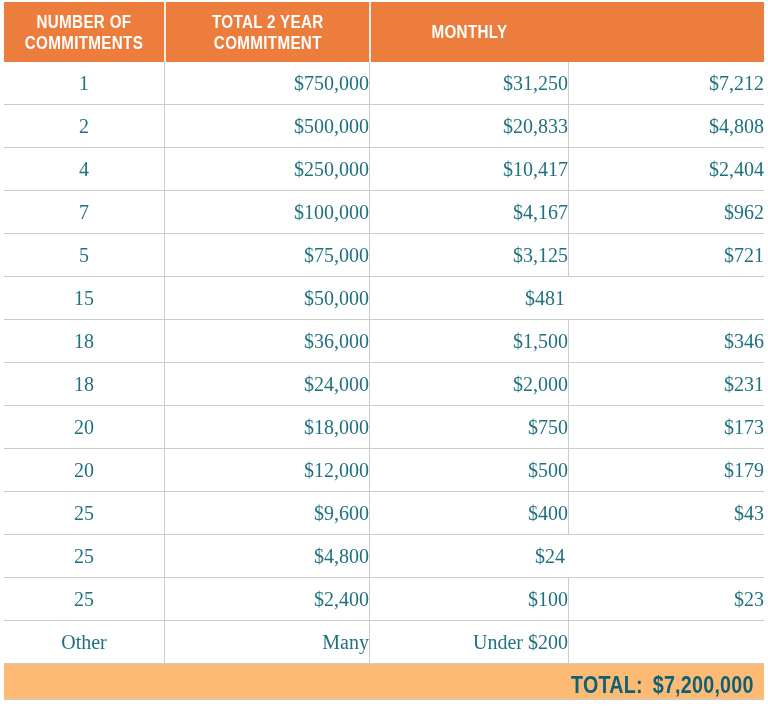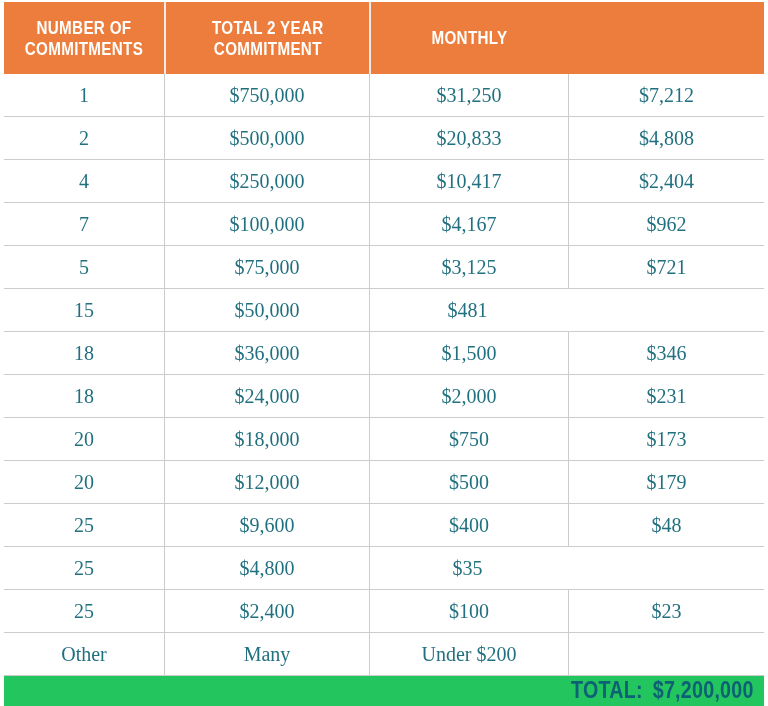--- a/index.html
+++ b/index.html
@@ -9,41 +9,41 @@
     --total-text:#0E6175;
     --grid-line:#CCCCCC;
     --header-divider:#F0EDE9;
   }
   html,body{margin:0;padding:0;}
   body{
     width:768px;height:706px;background:#FFFFFF;position:relative;
     font-family:"Liberation Serif", serif;overflow:hidden;
   }
   .table-wrap{position:absolute;left:4px;top:2px;width:760px;}
-  .header-row{display:flex;height:72px;background:var(--header-bg);}
+  .header-row{display:flex;height:60px;background:var(--header-bg);}
   .hcell{
     box-sizing:border-box;display:flex;align-items:center;justify-content:center;
     color:var(--header-text);
   }
   .hcell + .hcell{border-left:2px solid var(--header-divider);}
   .htext{
     font-family:"Liberation Sans", sans-serif;font-weight:700;font-size:19px;
     line-height:1.12;letter-spacing:0.4px;text-align:center;white-space:pre-line;
     transform:scaleX(0.8);transform-origin:50% 50%;
   }
   .row{display:flex;height:43px;border-bottom:1.5px solid var(--grid-line);background:#fff;box-sizing:border-box;}
   .cell{
     box-sizing:border-box;display:flex;align-items:center;justify-content:center;
     font-size:20px;color:var(--body-text);
   }
-  .cell + .cell{border-left:1.5px solid var(--grid-line);}
+  .cell + .cell{border-left:1.5px solid var(--grid-line);justify-content:flex-end;}
   .c0{width:160px}.c1{width:205px}.c2{width:199px}.c3{width:196px}
   .total-row{
-    display:flex;height:36px;align-items:flex-start;justify-content:flex-end;
-    border-bottom:1.5px solid var(--grid-line);padding-right:10px;box-sizing:border-box;background:#22c55e;
+    display:flex;height:36px;align-items:flex-end;justify-content:flex-end;
+    border-bottom:1.5px solid var(--grid-line);padding-right:10px;box-sizing:border-box;background:#fdba74;
   }
   .total-inner{
     display:flex;gap:12px;align-items:baseline;
     font-family:"Liberation Sans", sans-serif;font-weight:700;font-size:24px;
     color:var(--total-text);letter-spacing:0.3px;
     transform:scaleX(0.82);transform-origin:100% 50%;white-space:pre;
   }
 </style>
 </head>
 <body>
@@ -206,32 +206,32 @@
         <div class="cell c0">
           <span>25</span>
         </div>
         <div class="cell c1">
           <span>$9,600</span>
         </div>
         <div class="cell c2">
           <span>$400</span>
         </div>
         <div class="cell c3">
-          <span>$48</span>
+          <span>$43</span>
         </div>
       </div>
       <div class="row">
         <div class="cell c0">
           <span>25</span>
         </div>
         <div class="cell c1">
           <span>$4,800</span>
         </div>
         <div class="cell c3">
-          <span>$35</span>
+          <span>$24</span>
         </div>
       </div>
       <div class="row">
         <div class="cell c0">
           <span>25</span>
         </div>
         <div class="cell c1">
           <span>$2,400</span>
         </div>
         <div class="cell c2">

